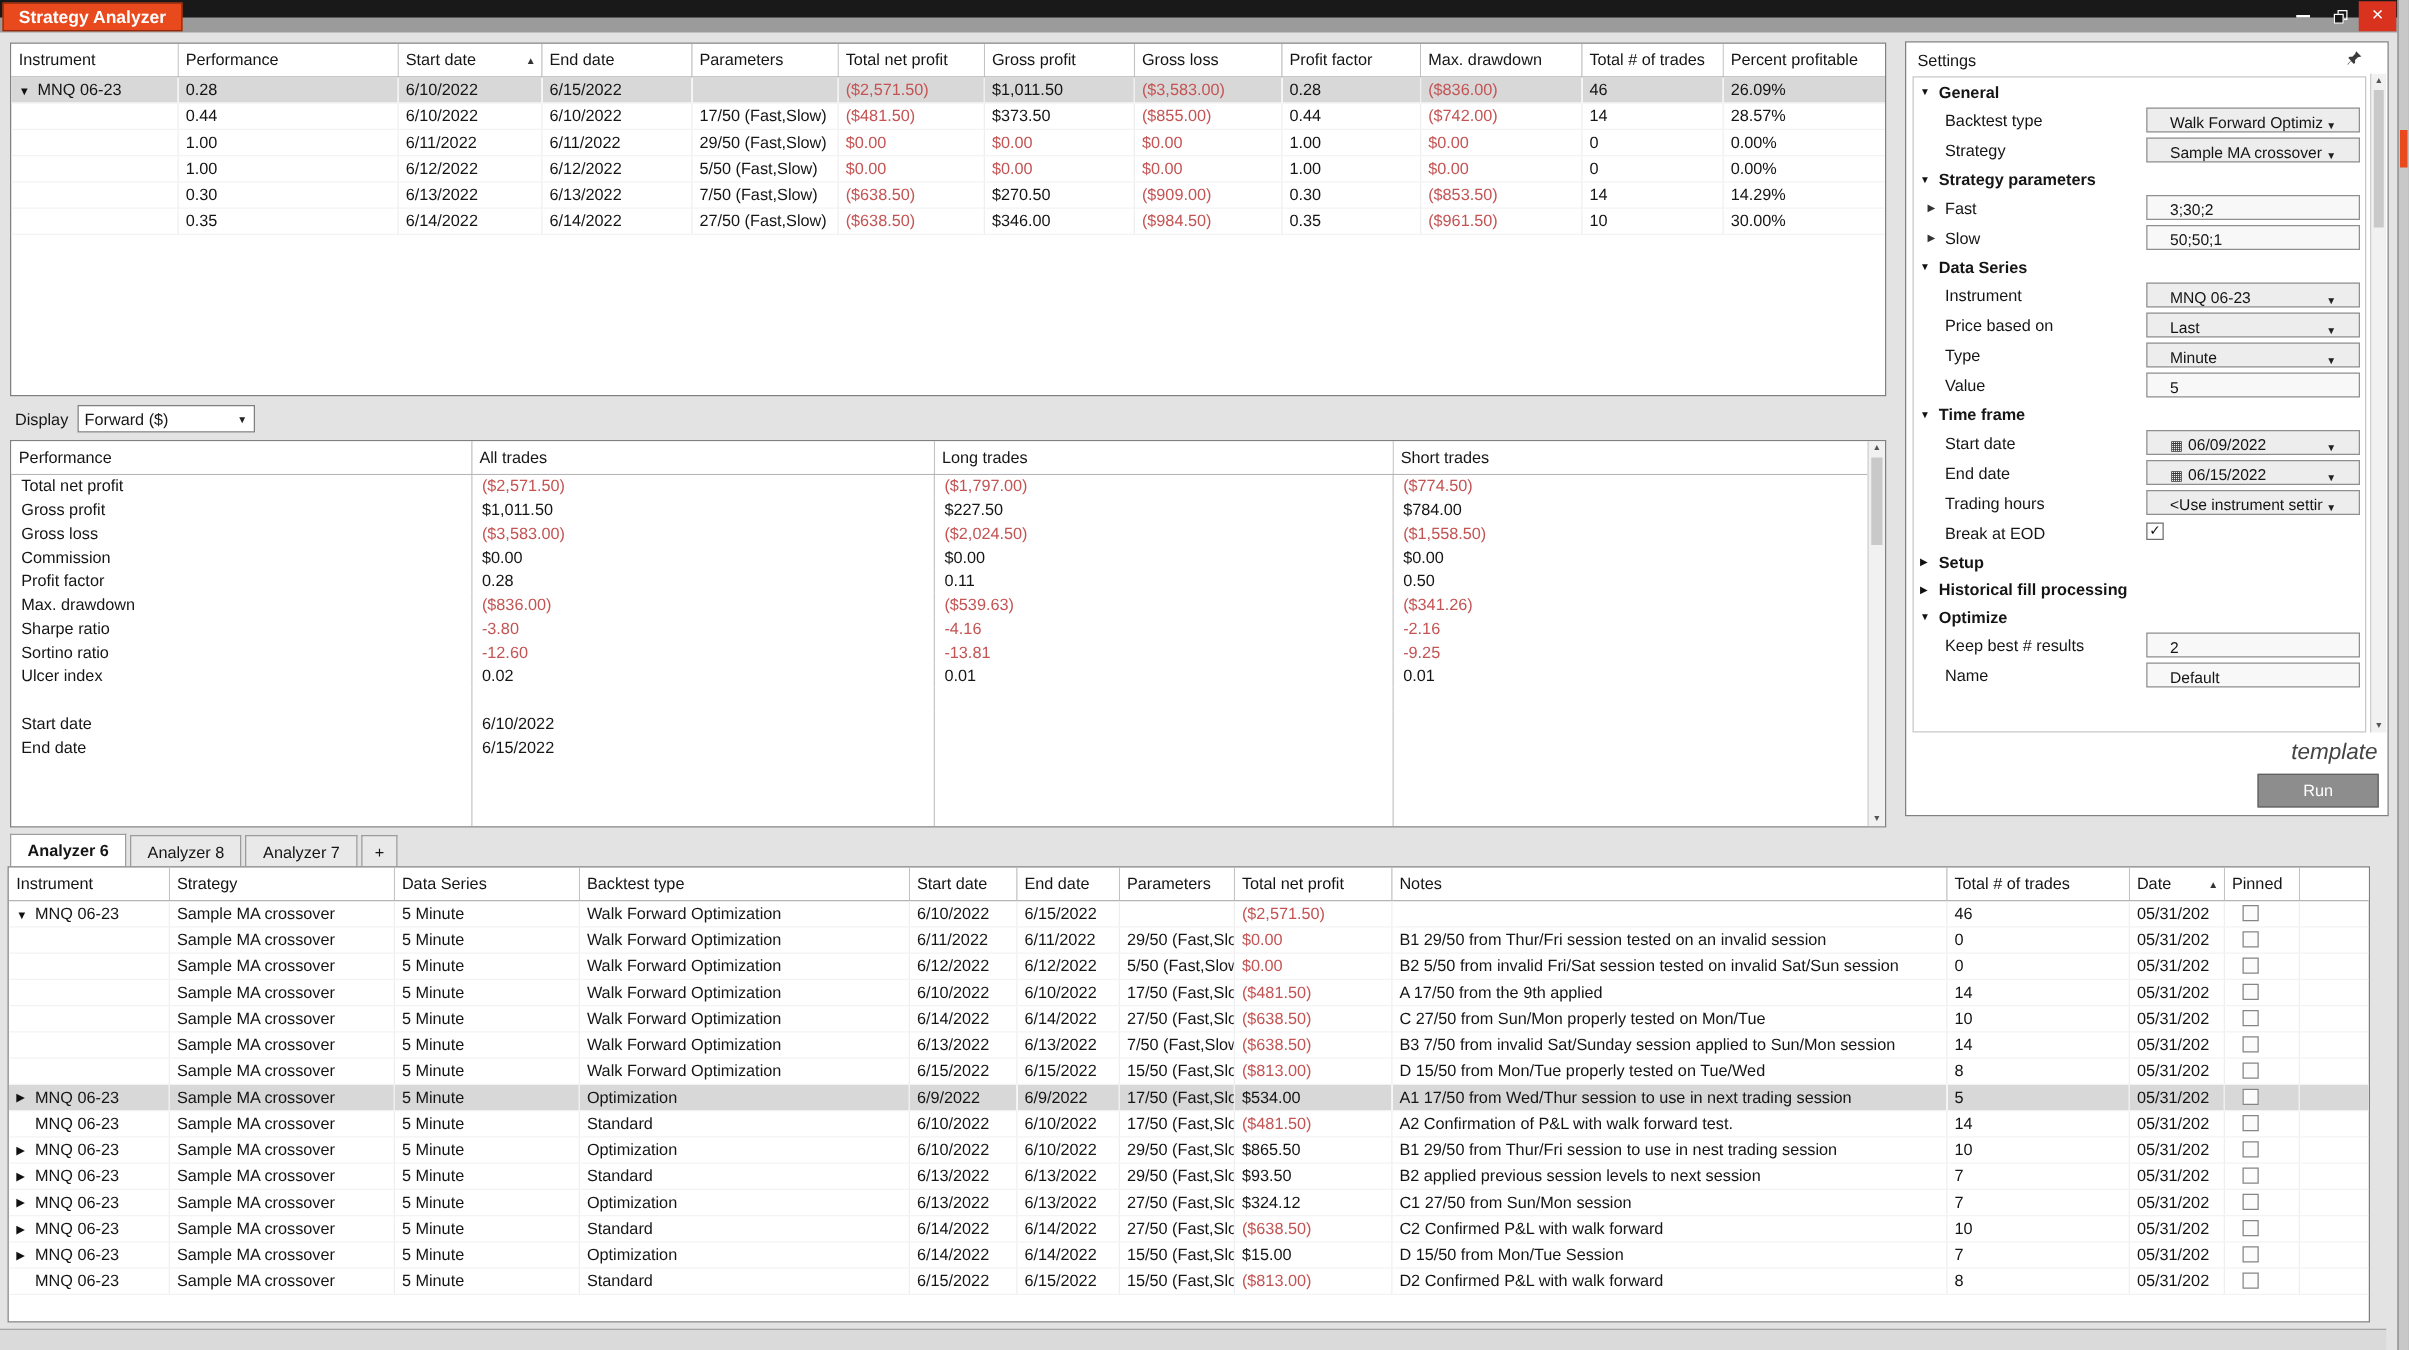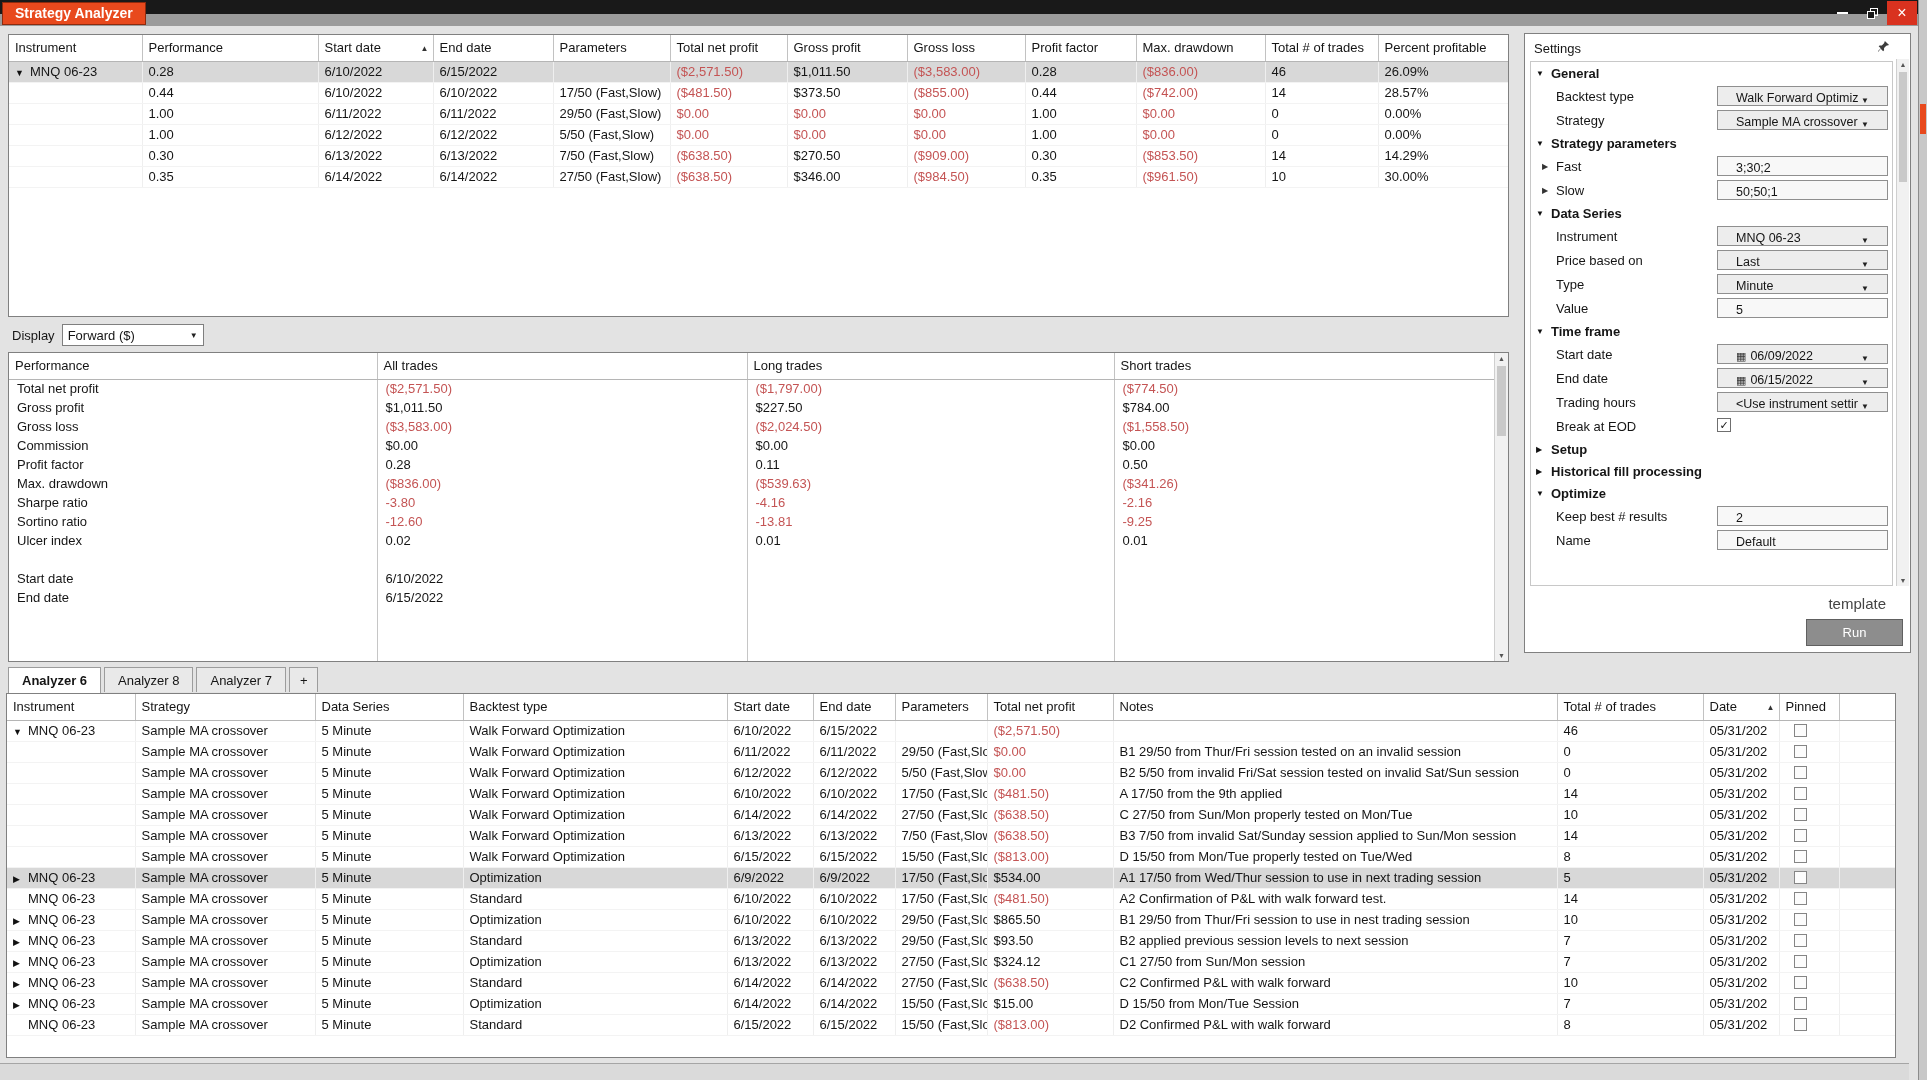--- a/index.html
+++ b/index.html
@@ -19,21 +19,21 @@
 .restore-glyph .b2{left:0;bottom:0;background:#191919}
 .win-btn.close{background:#d9321f;font-size:16px}
 
 
 #main{position:absolute;left:0;top:26px;right:9px;bottom:0;background:#e3e3e3}
 .panel{position:absolute;background:#fff;border:1px solid #808080}
 #results-panel{left:8px;top:8px;width:1501px;height:283px;overflow:hidden}
 #display-bar{position:absolute;left:12px;top:297px;height:24px;display:flex;align-items:center;gap:7px}
 #summary-panel{left:8px;top:326px;width:1501px;height:310px;overflow:hidden}
 #settings-panel{left:1524px;top:7px;width:387px;height:620px}
-#tabs-bar{position:absolute;left:6px;top:641px;right:6px;height:26px;display:flex;gap:3px;padding-left:2px}
+#tabs-bar{position:absolute;left:6px;top:641px;right:6px;height:26px;display:flex;align-items:flex-end;gap:3px;padding-left:2px}
 #history-panel{left:6px;top:667px;width:1890px;height:365px;overflow:hidden}
 #bottom-strip{position:absolute;left:0;right:9px;bottom:0;height:17px;background:#dadada;border-top:1px solid #a5a5a5}
 #right-strip{position:absolute;right:0;top:0;width:9px;height:1080px;background:#c8c8c8;border-left:1px solid #8c8c8c}
 #right-strip .orange{position:absolute;left:1px;right:1px;top:104px;height:30px;background:#e8491d}
 
 
 table.grid{border-collapse:collapse;table-layout:fixed;font-size:13px}
 #results-table{width:1499px}
 #summary-table{width:1485px;height:100%}
 #history-table{width:1888px}
@@ -77,21 +77,21 @@
 .prop-group .tri{font-size:8px;width:9px;color:#111}
 .prop-row{height:24px;position:relative;display:flex;align-items:center;padding-left:25px}
 .prop-row .itri{position:absolute;left:11px;font-size:8px;color:#333}
 .prop-ctl{position:absolute;left:186px;right:4px;top:2px;height:20px}
 .field{height:20px;border:1px solid #8f8f8f;background:#ededed;display:flex;align-items:flex-end;padding:0 18px;overflow:hidden}
 .field.input{background:#f8f8f8}
 .field .ftext{flex:1;overflow:hidden;white-space:nowrap;font-size:12.5px}
 .field .farrow{font-size:8px;color:#222;margin-left:3px}
 .field .cal{font-size:11px;margin-right:4px;color:#333}
 .checkbox{width:14px;height:14px;border:1px solid #6f6f6f;background:#fff;font-size:11px;line-height:12px;text-align:center;color:#111;margin-top:2px}
-#template-link{position:absolute;right:24px;bottom:40px;font-size:15px;color:#444}
+#template-link{position:absolute;right:8px;bottom:40px;font-style:italic;font-size:18px;color:#444}
 #run-button{position:absolute;right:7px;bottom:6px;width:97px;height:27px;background:#8d8d8d;border:1px solid #606060;color:#fff;display:flex;align-items:center;justify-content:center}
 </style>
 </head>
 <body>
 
 <div id="titlebar">
   <div id="app-tab">
     <span>Strategy Analyzer</span>
   </div>
   <div id="win-controls">

